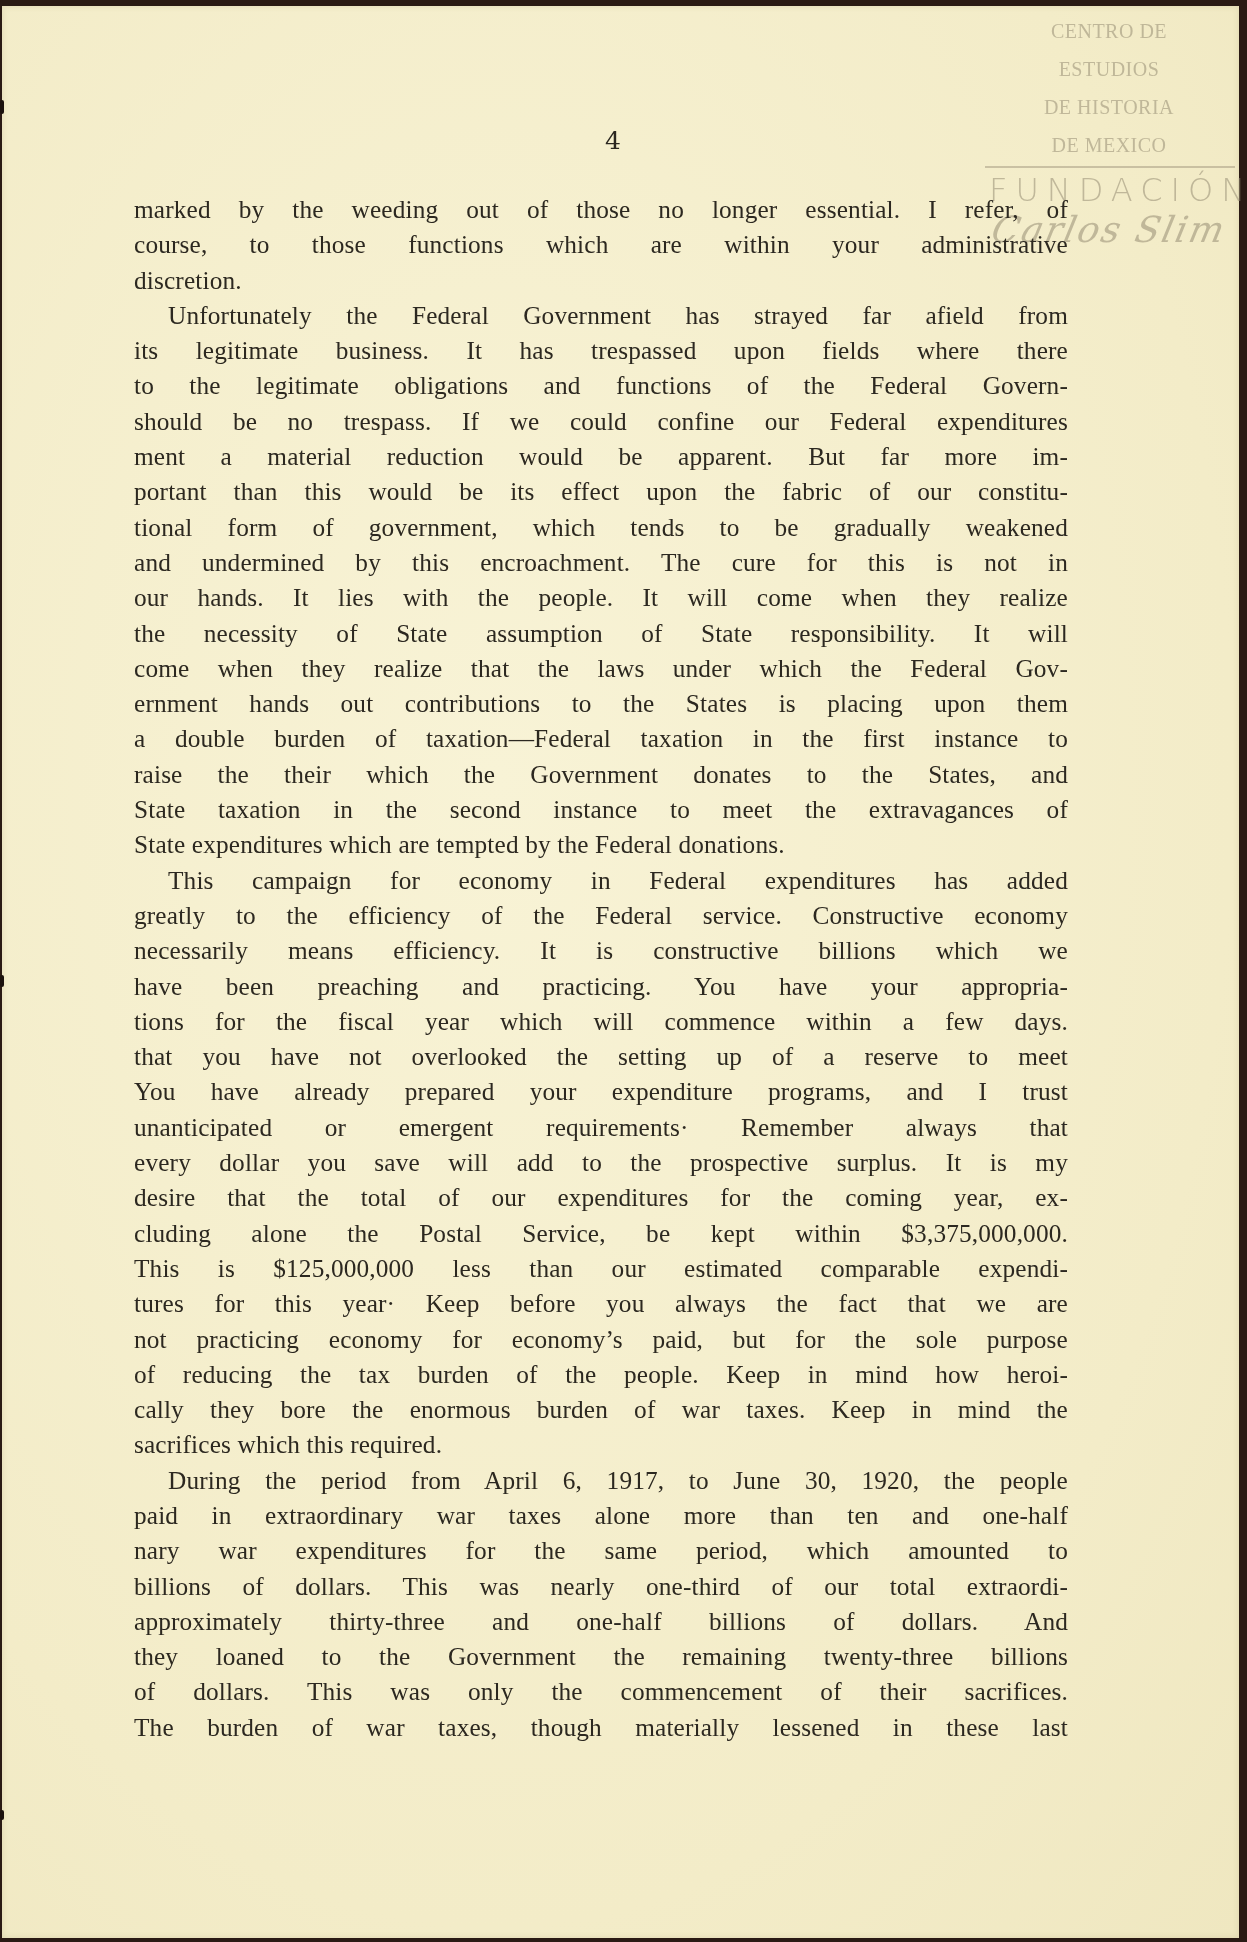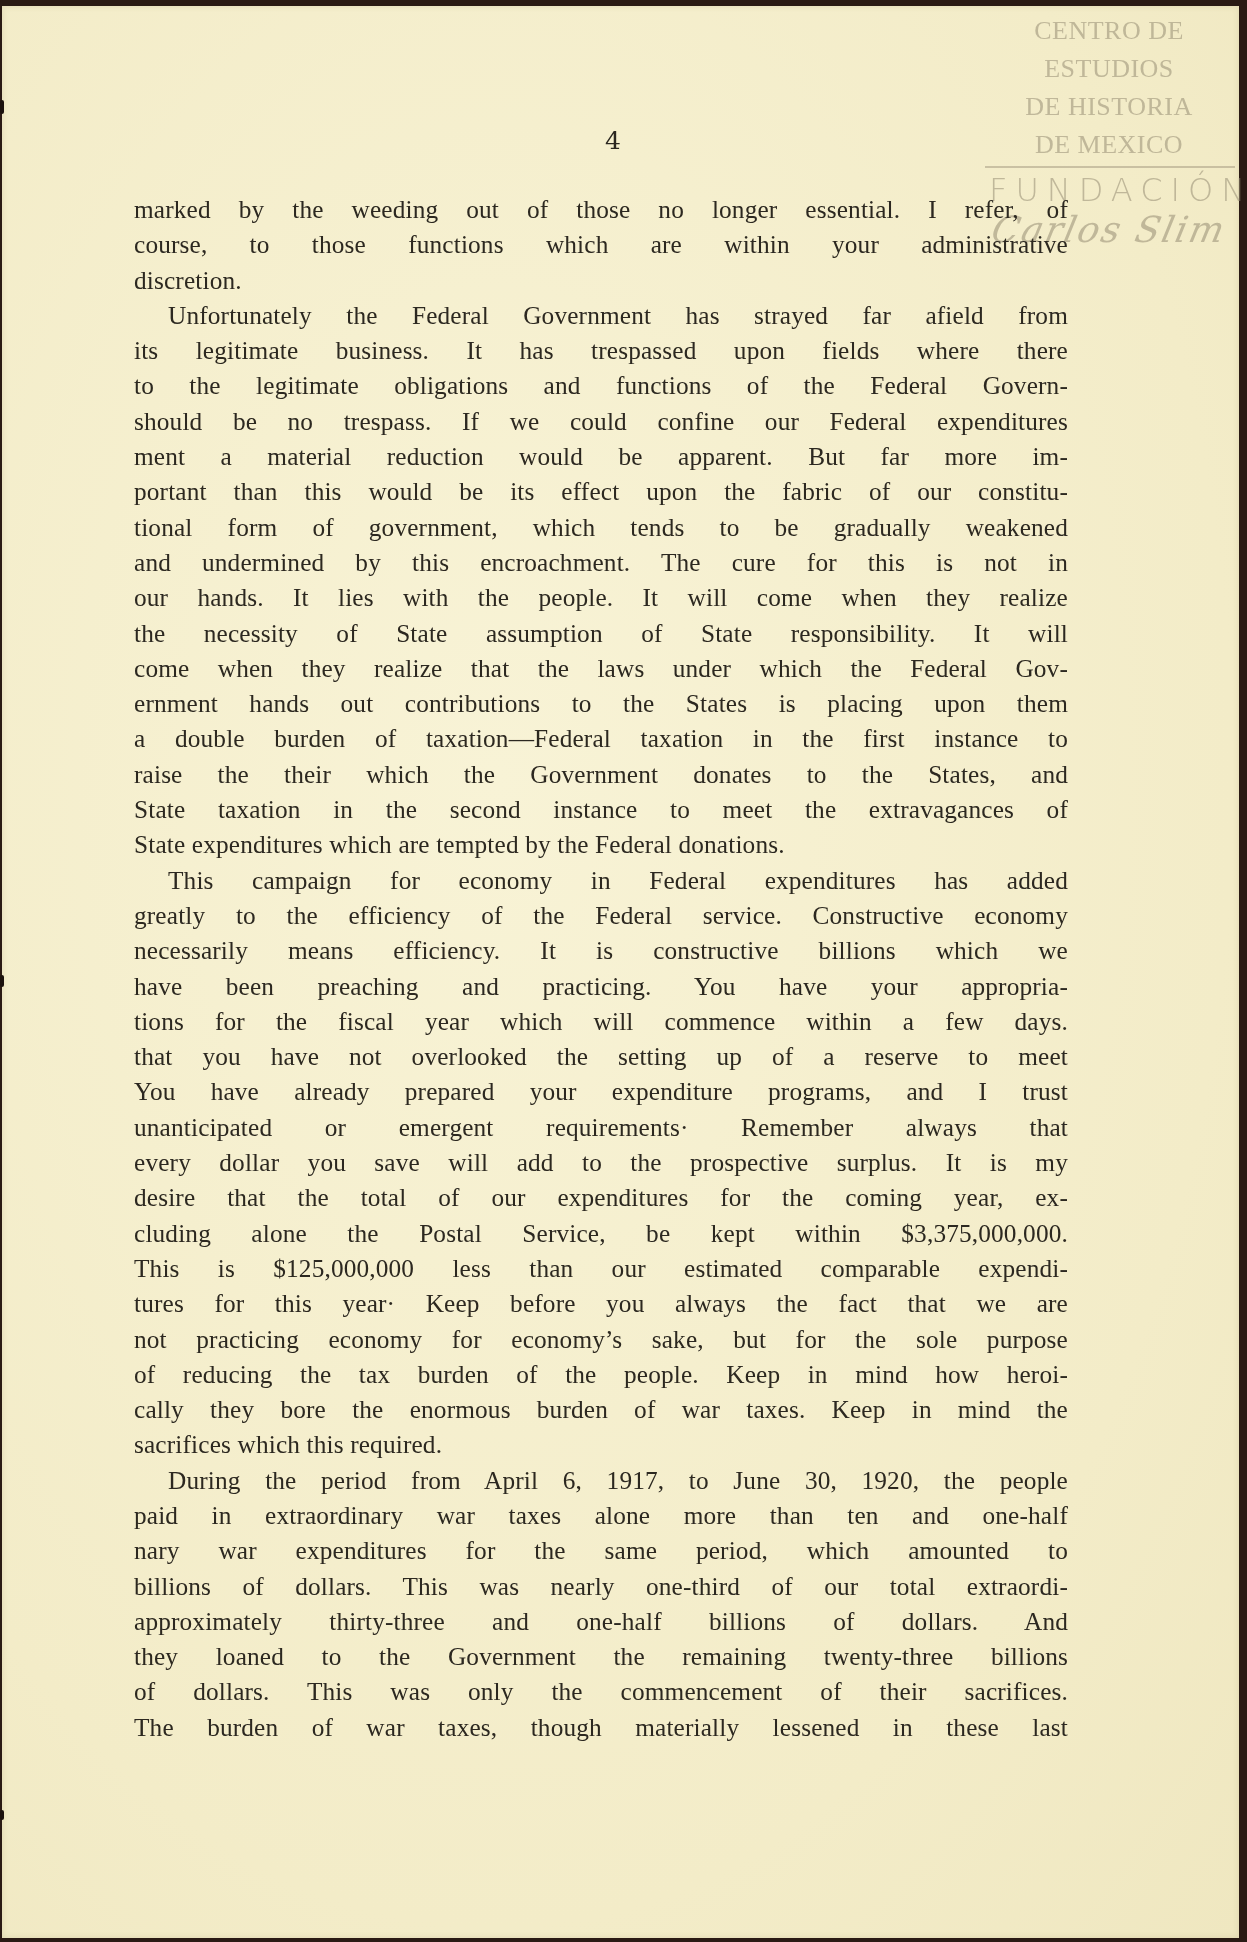--- a/index.html
+++ b/index.html
@@ -62,21 +62,21 @@
       right: 10px;
       top: 6px;
       width: 240px;
       text-align: center;
       color: rgba(150,140,115,0.55);
       font-family: "Liberation Serif", serif;
       pointer-events: none;
     }
     .wm-line {
       display: block;
-      font-size: 26px;
+      font-size: 20px;
       line-height: 38px;
       letter-spacing: 0.5px;
     }
     .wm-rule {
       display: block;
       height: 2px;
       background: rgba(150,140,115,0.45);
       margin: 2px 0 4px 0;
       width: 250px;
       margin-left: -4px;
@@ -157,21 +157,21 @@
       <span class="line">have been preaching and practicing.  You have your appropria-</span>
       <span class="line">tions for the fiscal year which will commence within a few days.</span>
       <span class="line">that you have not overlooked the setting up of a reserve to meet</span>
       <span class="line">You have already prepared your expenditure programs, and I trust</span>
       <span class="line">unanticipated or emergent requirements·  Remember always that</span>
       <span class="line">every dollar you save will add to the prospective surplus.  It is my</span>
       <span class="line">desire that the total of our expenditures for the coming year, ex-</span>
       <span class="line">cluding alone the Postal Service, be kept within $3,375,000,000.</span>
       <span class="line">This is $125,000,000 less than our estimated comparable expendi-</span>
       <span class="line">tures for this year·  Keep before you always the fact that we are</span>
-      <span class="line">not practicing economy for economy’s sake, but for the sole purpose</span>
+      <span class="line">not practicing economy for economy’s paid, but for the sole purpose</span>
       <span class="line">of reducing the tax burden of the people.  Keep in mind how heroi-</span>
       <span class="line">cally they bore the enormous burden of war taxes.  Keep in mind the</span>
       <span class="line last">sacrifices which this required.</span>
     </div>
 
     <div>
       <span class="line indent">During the period from April 6, 1917, to June 30, 1920, the people</span>
       <span class="line">paid in extraordinary war taxes alone more than ten and one-half</span>
       <span class="line">nary war expenditures for the same period, which amounted to</span>
       <span class="line">billions of dollars.  This was nearly one-third of our total extraordi-</span>

